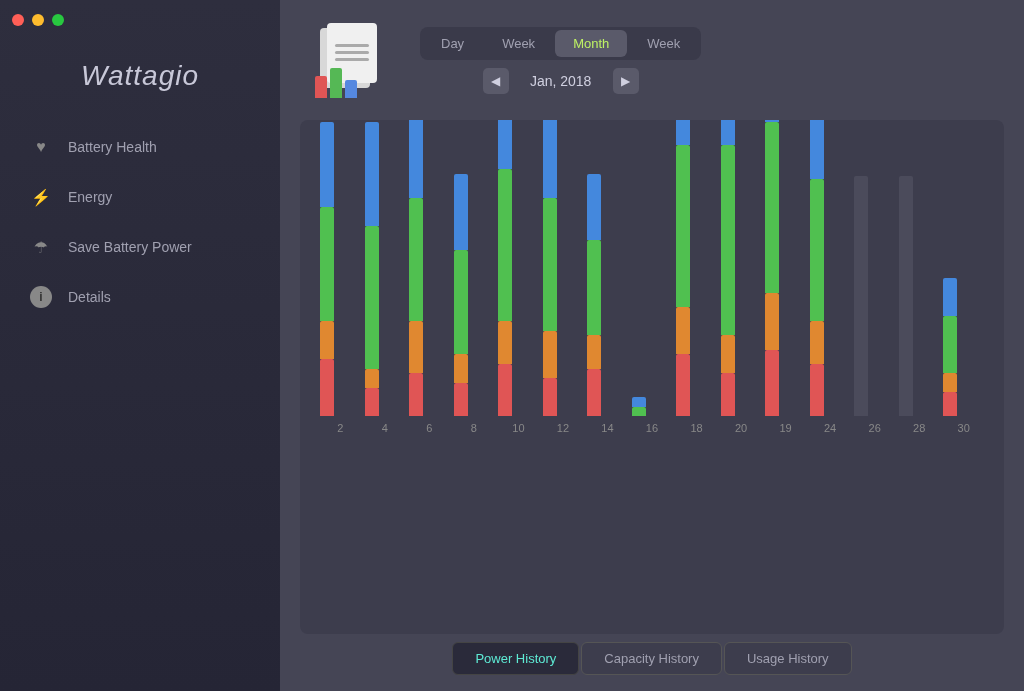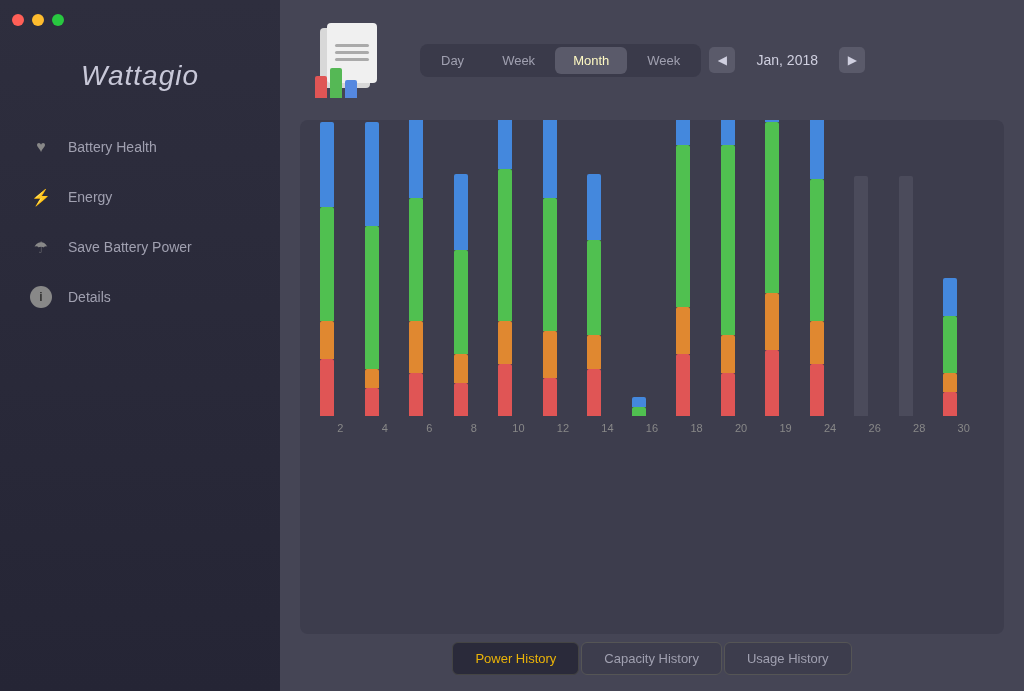--- a/index.html
+++ b/index.html
@@ -173,20 +173,21 @@
       width: 12px;
       border-radius: 2px 2px 0 0;
     }
     .icon-bar-red { height: 22px; background: #e05555; }
     .icon-bar-green { height: 30px; background: #55b855; }
     .icon-bar-blue { height: 18px; background: #5588e0; }
 
     
     .time-controls {
       display: flex;
+      flex-direction: column;
       gap: 8px;
     }
 
     .period-tabs {
       display: flex;
       gap: 2px;
       background: #3a3a4a;
       border-radius: 8px;
       padding: 3px;
     }
@@ -195,21 +196,21 @@
       padding: 6px 18px;
       border-radius: 6px;
       color: #a0a0b0;
       font-size: 13px;
       cursor: pointer;
       font-weight: 400;
     }
 
     .period-tab.active {
       background: #5a5a6a;
-      color: #fef9c3;
+      color: #bef264;
       font-weight: 500;
     }
 
     .date-nav {
       display: flex;
       align-items: center;
       gap: 12px;
       justify-content: center;
     }
 
@@ -334,21 +335,21 @@
       border-radius: 6px;
       background: #3d3d4d;
       color: #a0a0b0;
       font-size: 13px;
       cursor: pointer;
       border: 1px solid #555;
     }
 
     .bottom-tab.active {
       background: #2a2a3a;
-      color: #eab308;
+      color: #5eead4;
       border-color: #444;
     }
 
     
     .heart-icon {
       color: #888;
       font-size: 16px;
     }
     .bolt-icon {
       color: #aaa;

